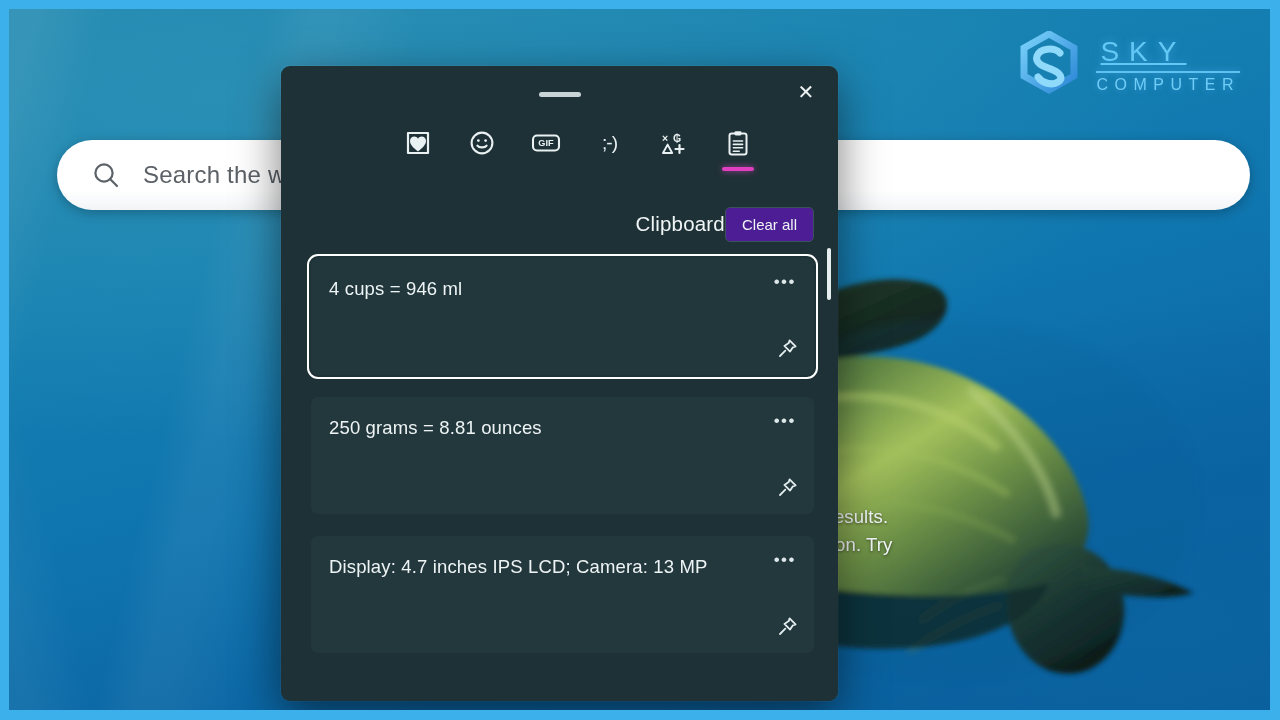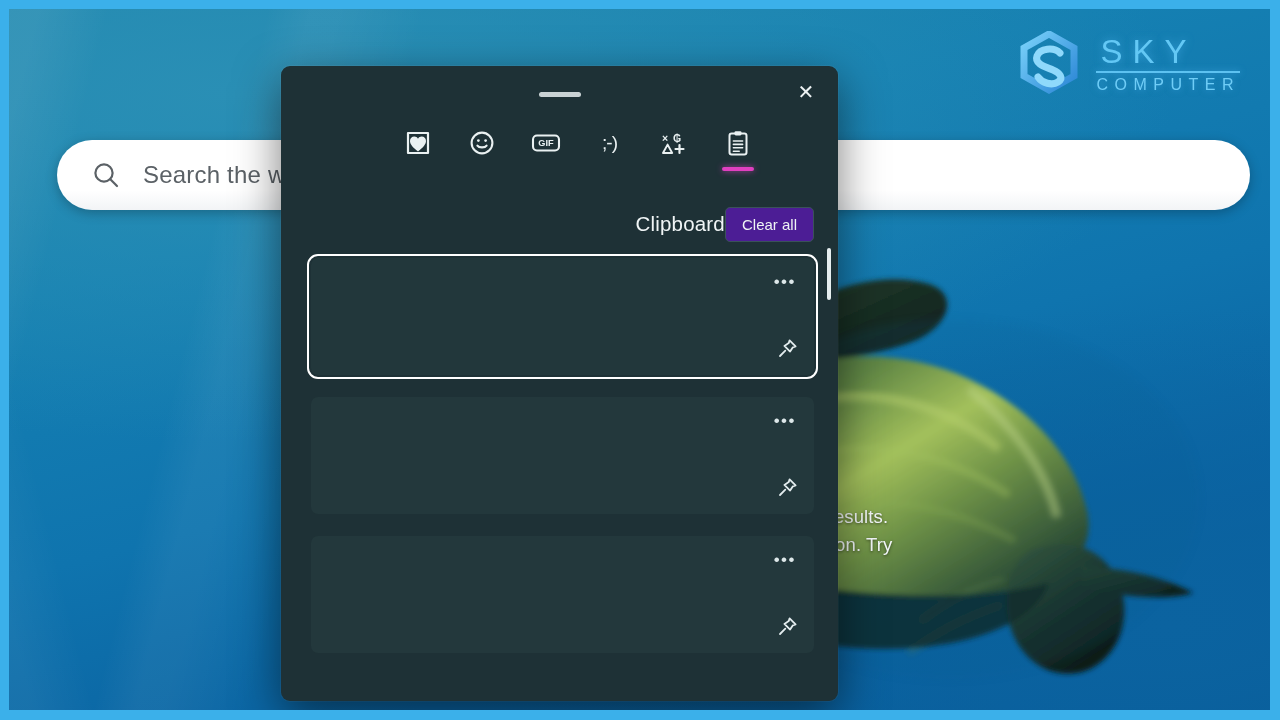--- a/index.html
+++ b/index.html
@@ -60,23 +60,24 @@
     box-shadow:0 3px 12px rgba(0,0,0,.26);
     display:flex; align-items:center;
     padding-left:34px; gap:22px;
   }
   #search-text { color:#5b6166; font-size:24px; letter-spacing:.2px; }
 
   
   #logo { position:absolute; right:30px; top:22px; display:flex; align-items:center; gap:14px; }
   #logo-word { display:flex; flex-direction:column; align-items:stretch; }
   #logo-sky {
-    color:#63c8f5; font-size:33px; letter-spacing:10px;
+    color:#63c8f5; font-size:28px; letter-spacing:10px;
     font-weight:400; line-height:36px; padding-left:4px;
     text-shadow:0 0 8px rgba(90,190,250,.55);
+    text-decoration:underline;
   }
   #logo-rule { height:2px; background:#5ec3f2; margin:1px 0 3px; box-shadow:0 0 6px rgba(90,190,250,.6); }
   #logo-computer {
     color:#6fcdf7; font-size:16px; letter-spacing:6.5px; line-height:18px;
     text-shadow:0 0 7px rgba(90,190,250,.5);
   }
 
   
   #panel {
     position:absolute; left:272px; top:57px;
@@ -328,40 +329,43 @@
       </div>
 
       <div id="list-header">
         <span id="list-title">Clipboard</span>
         <span id="clear-all">Clear all</span>
       </div>
 
       <div id="list-scroll">
 
         <div class="card focused">
+          <div class="card-text">4 cups = 946 ml</div>
           <div class="card-more">•••</div>
           <div class="card-pin">
             <svg width="21" height="21" viewBox="0 0 21 21">
               <path d="M12.6 2.4 L18.6 8.4 L15.9 9.3 L13.1 13.6 L7.4 7.9 L11.7 5.1 Z" fill="none" stroke="#e3ecee" stroke-width="1.8" stroke-linejoin="round"></path>
               <line x1="8.3" y1="12.7" x2="3" y2="18" stroke="#e3ecee" stroke-width="1.8" stroke-linecap="round"></line>
             </svg>
           </div>
         </div>
 
         <div class="card">
+          <div class="card-text">250 grams =  8.81 ounces</div>
           <div class="card-more">•••</div>
           <div class="card-pin">
             <svg width="21" height="21" viewBox="0 0 21 21">
               <path d="M12.6 2.4 L18.6 8.4 L15.9 9.3 L13.1 13.6 L7.4 7.9 L11.7 5.1 Z" fill="none" stroke="#e3ecee" stroke-width="1.8" stroke-linejoin="round"></path>
               <line x1="8.3" y1="12.7" x2="3" y2="18" stroke="#e3ecee" stroke-width="1.8" stroke-linecap="round"></line>
             </svg>
           </div>
         </div>
 
         <div class="card">
+          <div class="card-text">Display: 4.7 inches IPS LCD; Camera: 13 MP</div>
           <div class="card-more">•••</div>
           <div class="card-pin">
             <svg width="21" height="21" viewBox="0 0 21 21">
               <path d="M12.6 2.4 L18.6 8.4 L15.9 9.3 L13.1 13.6 L7.4 7.9 L11.7 5.1 Z" fill="none" stroke="#e3ecee" stroke-width="1.8" stroke-linejoin="round"></path>
               <line x1="8.3" y1="12.7" x2="3" y2="18" stroke="#e3ecee" stroke-width="1.8" stroke-linecap="round"></line>
             </svg>
           </div>
         </div>
 
         <div id="scroll-track">

